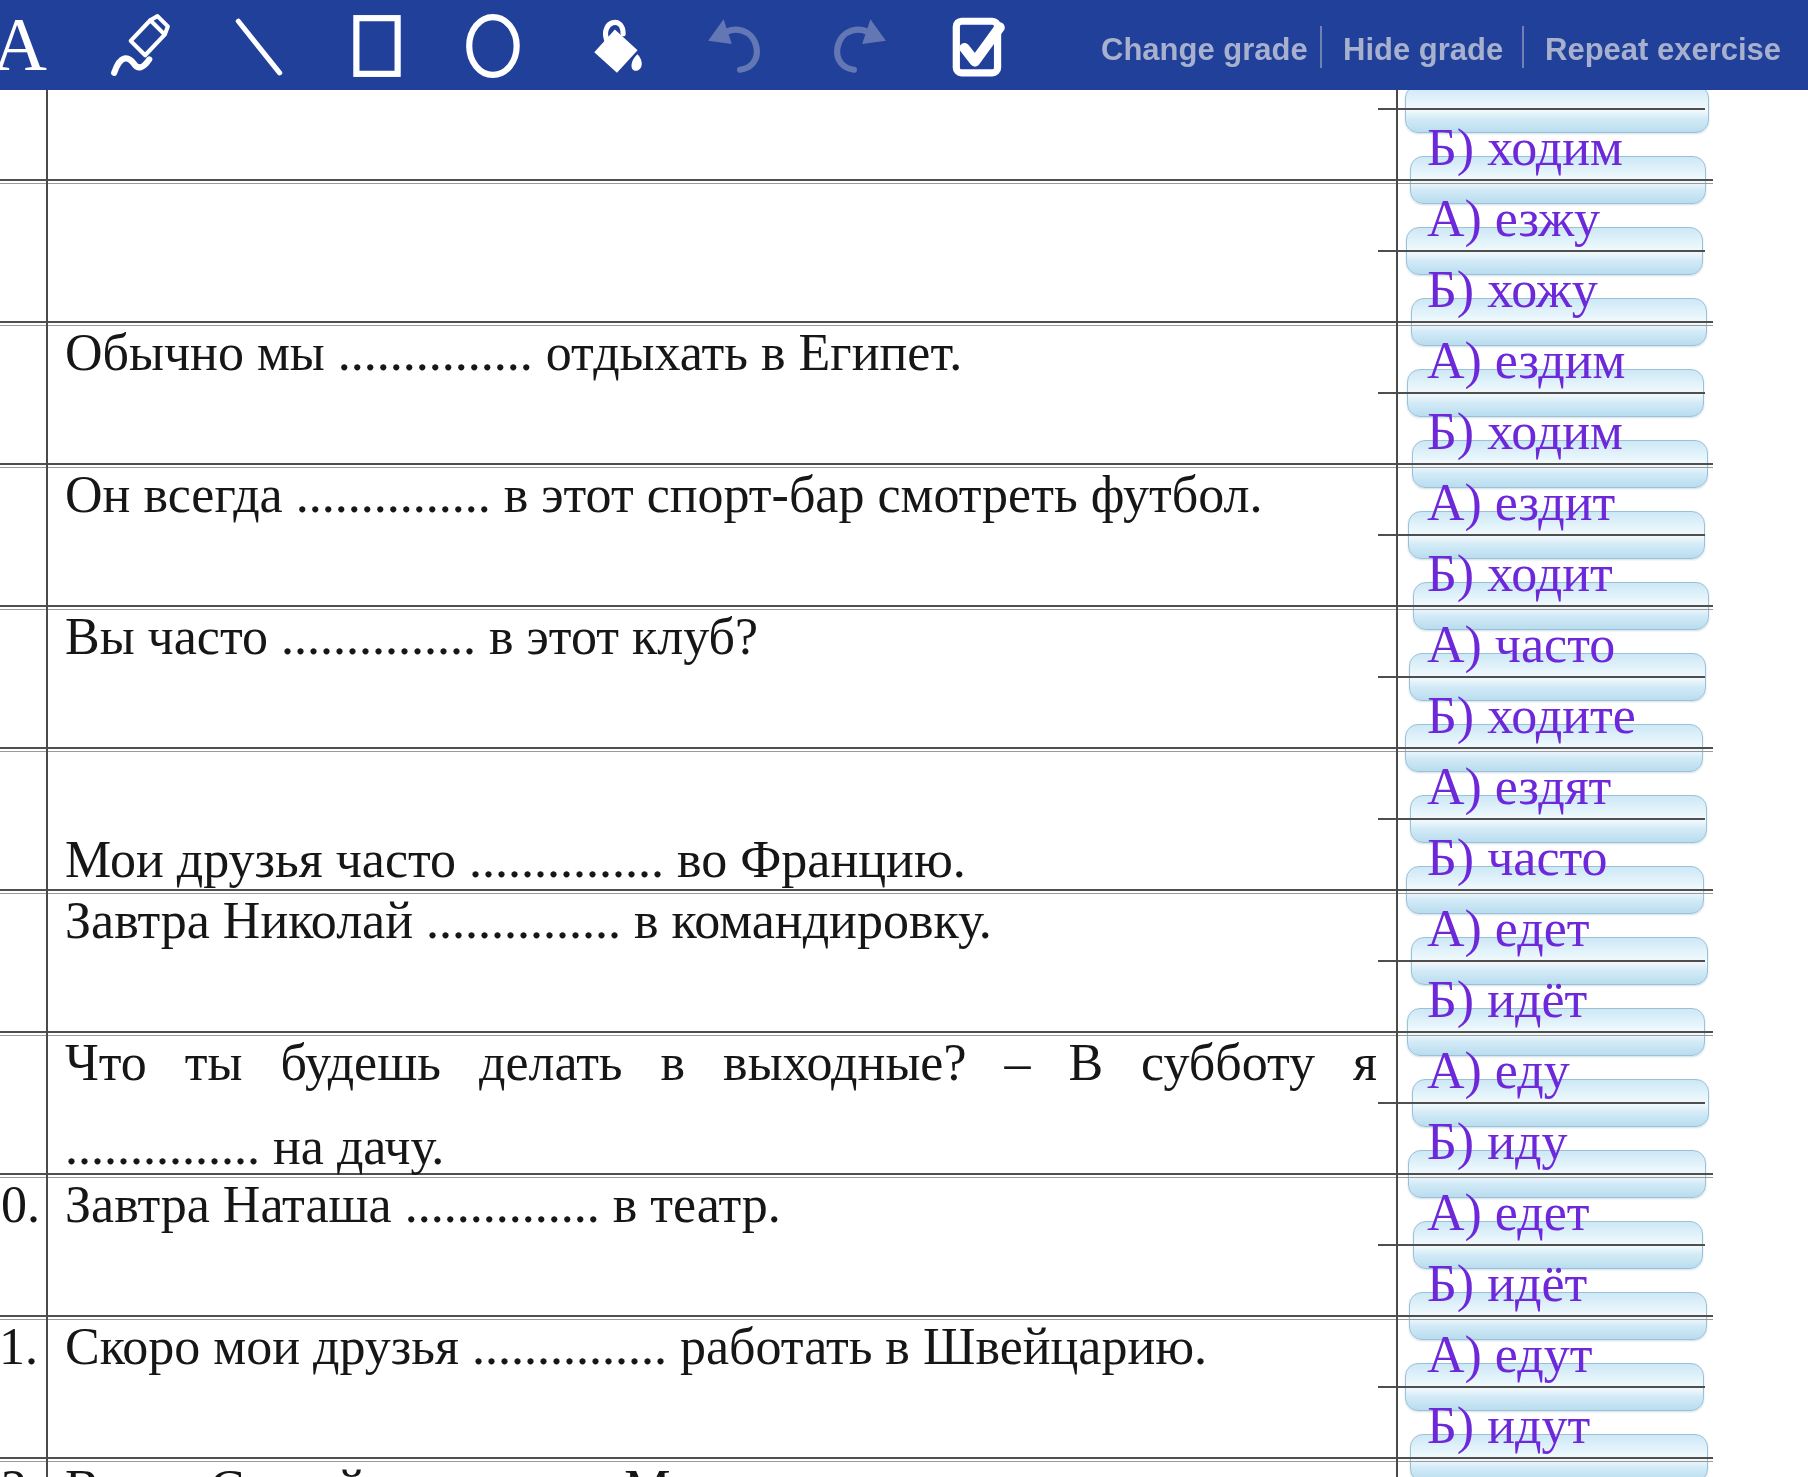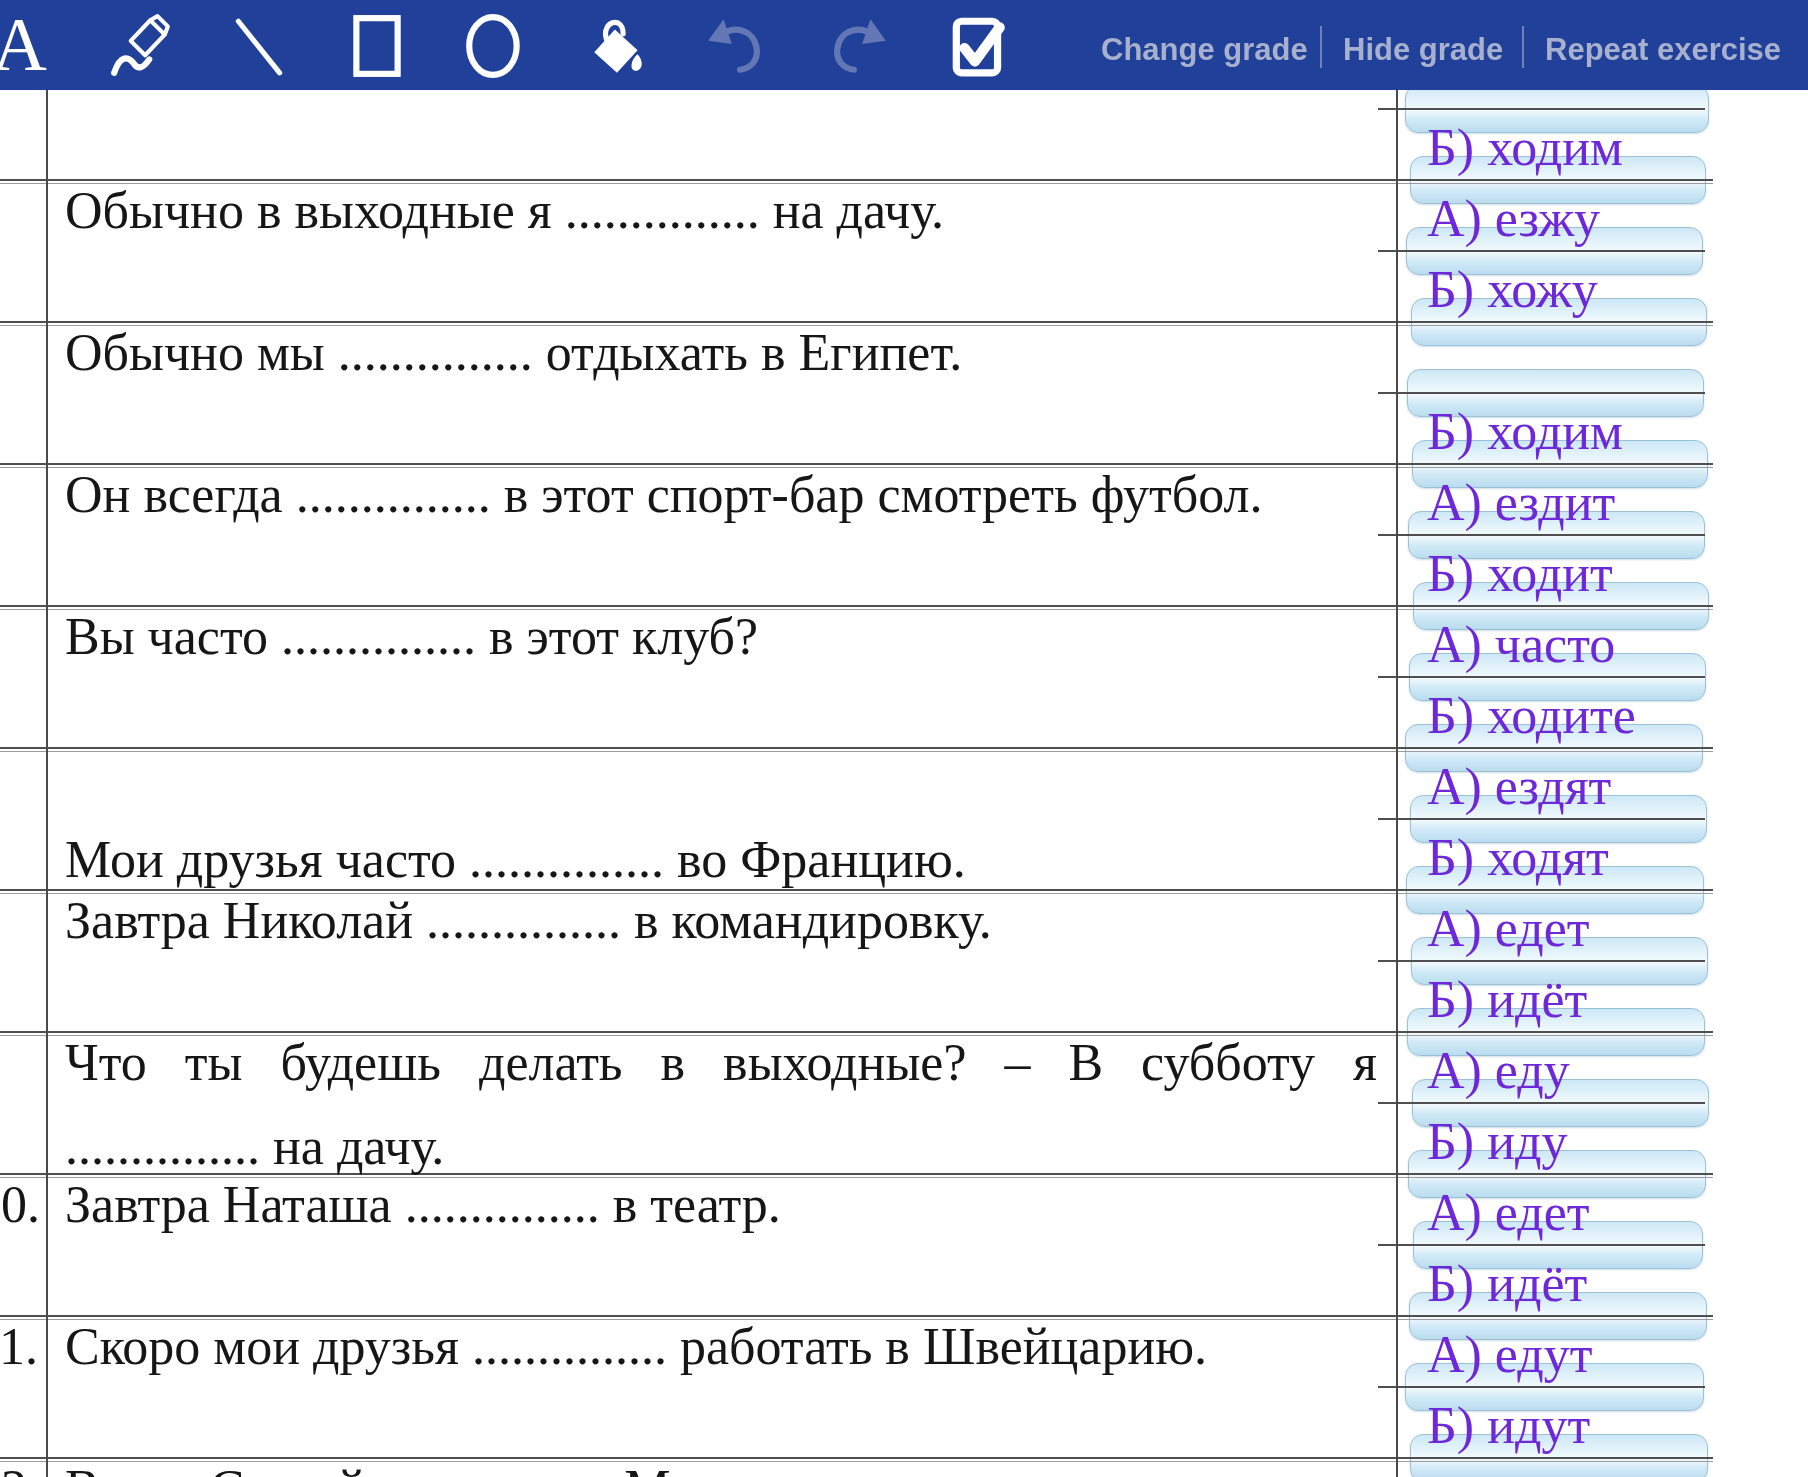--- a/index.html
+++ b/index.html
@@ -96,44 +96,44 @@
     <div class="ln" style="top: 960px; left: 1378px; width: 327px;"></div>
     <div class="ln ln-full" style="top: 1031px; left: 0px; width: 1713px;"></div>
     <div class="ln" style="top: 1102px; left: 1378px; width: 327px;"></div>
     <div class="ln ln-full" style="top: 1173px; left: 0px; width: 1713px;"></div>
     <div class="ln" style="top: 1244px; left: 1378px; width: 327px;"></div>
     <div class="ln ln-full" style="top: 1315px; left: 0px; width: 1713px;"></div>
     <div class="ln" style="top: 1386px; left: 1378px; width: 327px;"></div>
     <div class="ln ln-full" style="top: 1457px; left: 0px; width: 1713px;"></div>
     <div class="vline" style="left: 46px;"></div>
     <div class="vline" style="left: 1396px;"></div>
-    <div class="sentence" style="top: 181px;">Обычно в выходные я ............... на дачу.</div>
     <div class="sentence" style="top: 323px;">Обычно мы ............... отдыхать в Египет.</div>
     <div class="sentence" style="top: 465px;">Он всегда ............... в этот спорт-бар смотреть футбол.</div>
     <div class="sentence" style="top: 607px;">Вы часто ............... в этот клуб?</div>
     <div class="sentence" style="top: 789px; margin-top: 41px;">Мои друзья часто ............... во Францию.</div>
     <div class="sentence" style="top: 891px;">Завтра Николай ............... в командировку.</div>
     <div class="sentence just" style="top: 1033px;">Что ты будешь делать в выходные? – В субботу я</div>
     <div class="sentence" style="top: 1117px;">............... на дачу.</div>
     <div class="sentence" style="top: 1175px;">Завтра Наташа ............... в театр.</div>
     <div class="rownum" style="top: 1175px;">10.</div>
     <div class="sentence" style="top: 1317px;">Скоро мои друзья ............... работать в Швейцарию.</div>
     <div class="rownum" style="top: 1317px;">11.</div>
     <div class="sentence" style="top: 1459px;">Вчера Сергей ............... в Москву.</div>
     <div class="rownum" style="top: 1459px;">12.</div>
     <div class="opt" style="top: 118px;">Б) ходим</div>
     <div class="opt" style="top: 189px;">А) езжу</div>
     <div class="opt" style="top: 260px;">Б) хожу</div>
+    <div class="opt" style="top: 331px;">А) ездим</div>
     <div class="opt" style="top: 402px;">Б) ходим</div>
     <div class="opt" style="top: 473px;">А) ездит</div>
     <div class="opt" style="top: 544px;">Б) ходит</div>
     <div class="opt" style="top: 615px;">А) часто</div>
     <div class="opt" style="top: 686px;">Б) ходите</div>
     <div class="opt" style="top: 757px;">А) ездят</div>
-    <div class="opt" style="top: 828px;">Б) ходят</div>
+    <div class="opt" style="top: 828px;">Б) часто</div>
     <div class="opt" style="top: 899px;">А) едет</div>
     <div class="opt" style="top: 970px;">Б) идёт</div>
     <div class="opt" style="top: 1041px;">А) еду</div>
     <div class="opt" style="top: 1112px;">Б) иду</div>
     <div class="opt" style="top: 1183px;">А) едет</div>
     <div class="opt" style="top: 1254px;">Б) идёт</div>
     <div class="opt" style="top: 1325px;">А) едут</div>
     <div class="opt" style="top: 1396px;">Б) идут</div>
   </div>
 

